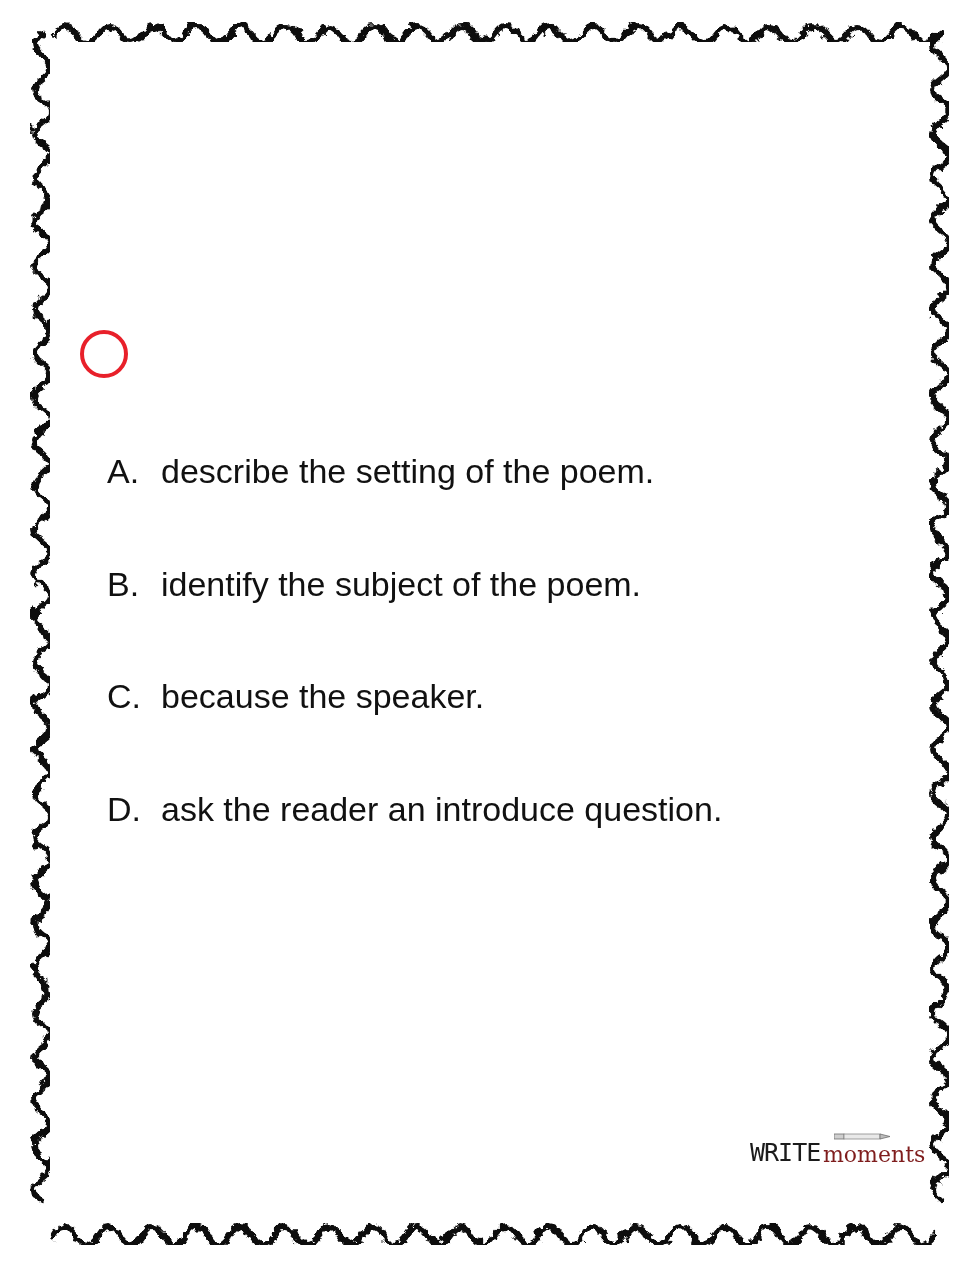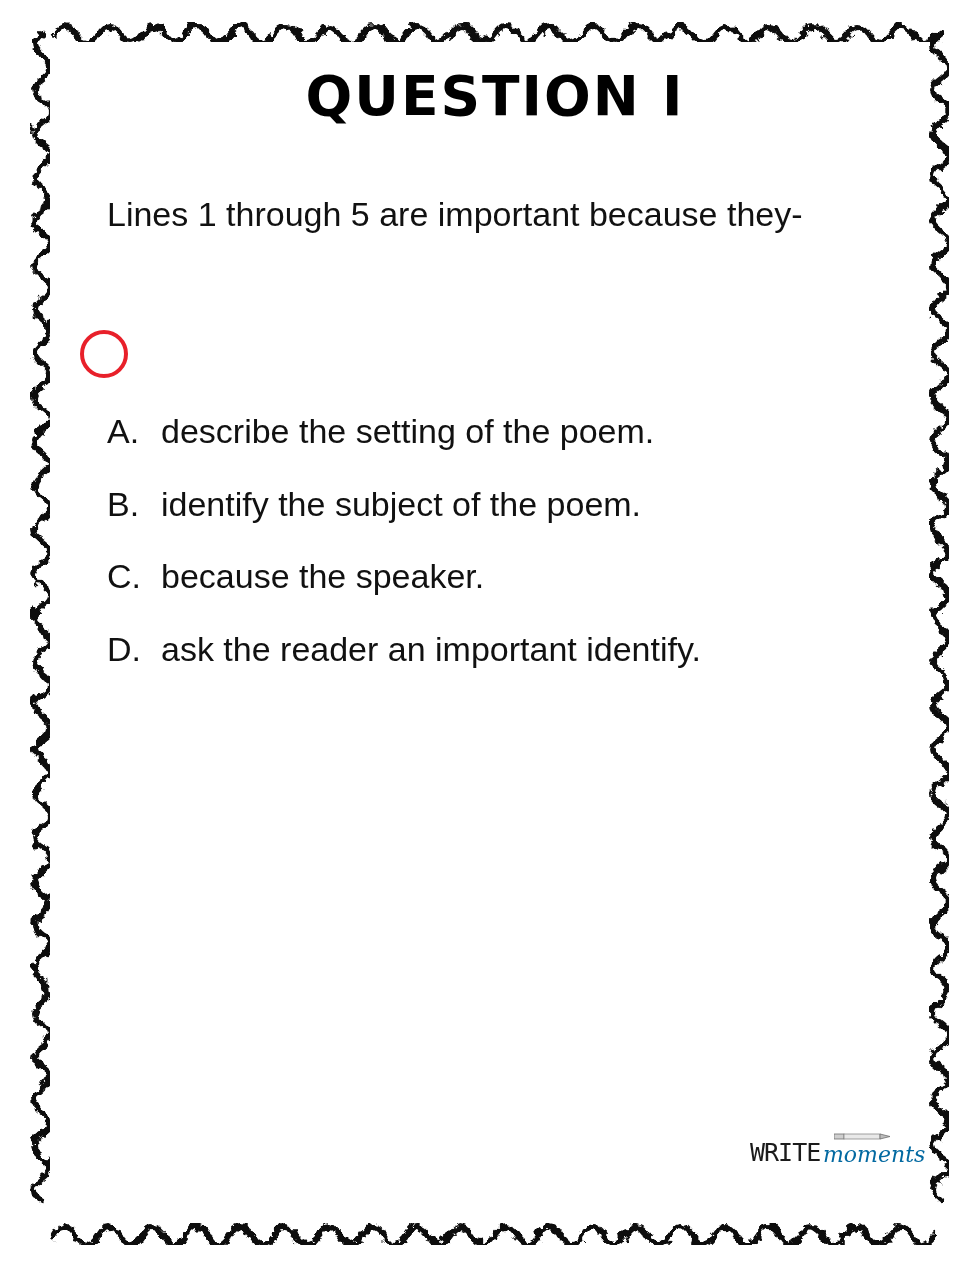--- a/index.html
+++ b/index.html
@@ -93,20 +93,21 @@
     font-size: 34px;
     line-height: 1.25;
     color: #111111;
   }
   .choice-letter {
     width: 54px;
     flex: 0 0 54px;
   }
   .choice-text {
     flex: 1 1 auto;
+    margin-top: 40px;
   }
 
   #logo {
     position: absolute;
     left: 680px;
     top: 1090px;
     width: 160px;
     height: 48px;
     text-align: center;
   }
@@ -117,23 +118,22 @@
     font-family: "DejaVu Sans Mono", monospace;
     font-size: 25px;
     letter-spacing: -1px;
     color: #1b1b1b;
   }
   #logo-moments {
     position: absolute;
     left: 73px;
     top: 12px;
     font-family: "DejaVu Serif", serif;
-    font-style: italic;
     font-size: 22px;
-    color: #0369a1;
+    color: #7f1d1d;
   }
   #logo-pencil {
     position: absolute;
     left: 84px;
     top: 2px;
     width: 58px;
     height: 9px;
   }
 </style>
 </head>
@@ -185,23 +185,21 @@
          q-16 11 0 22 q16 11 0 22 q-16 11 0 22 q16 11 0 22 q-16 11 0 22 q16 11 0 22
          q-16 11 0 22 q16 11 0 22 q-16 11 0 22 q16 11 0 22 q-16 11 0 22 q16 11 0 22
          q-16 11 0 22 q16 11 0 22 q-16 11 0 22 q16 11 0 22 q-16 11 0 22 q16 11 0 22
          q-16 11 0 22 q16 11 0 22 q-16 11 0 22 q16 11 0 22 q-16 11 0 22 q16 11 0 22
          q-16 11 0 22 q16 11 0 22 q-16 11 0 22 q16 11 0 22 q-16 11 0 22 q16 11 0 22
          q-16 11 0 22 q16 11 0 22 q-16 11 0 22 q16 11 0 22 q-16 11 0 22"></path>
   </svg>
 
   <div id="content">
 
-    <div id="question-title">QUESTION I</div>
-
-    <div id="question-stem">Lines 1 through 5 are important because they-</div>
+
 
     <div id="selection-circle"></div>
 
     <div id="choices">
 
       <div class="choice">
         <span class="choice-letter">A.</span>
         <span class="choice-text">describe the setting of the poem.</span>
       </div>
 
@@ -210,21 +208,21 @@
         <span class="choice-text">identify the subject of the poem.</span>
       </div>
 
       <div class="choice">
         <span class="choice-letter">C.</span>
         <span class="choice-text">because the speaker.</span>
       </div>
 
       <div class="choice">
         <span class="choice-letter">D.</span>
-        <span class="choice-text">ask the reader an important identify.</span>
+        <span class="choice-text">ask the reader an introduce question.</span>
       </div>
 
     </div>
 
     <div id="logo">
       <span id="logo-write">WRITE</span>
       <svg id="logo-pencil" viewBox="0 0 58 9">
         <rect x="0" y="2" width="10" height="5" fill="#cfcfcf" stroke="#6e6e6e" stroke-width="0.8"></rect>
         <rect x="10" y="2" width="36" height="5" fill="#e9e9e9" stroke="#8a8a8a" stroke-width="0.8"></rect>
         <polygon points="46,2 56,4.5 46,7" fill="#bdbdbd" stroke="#6e6e6e" stroke-width="0.8"></polygon>

